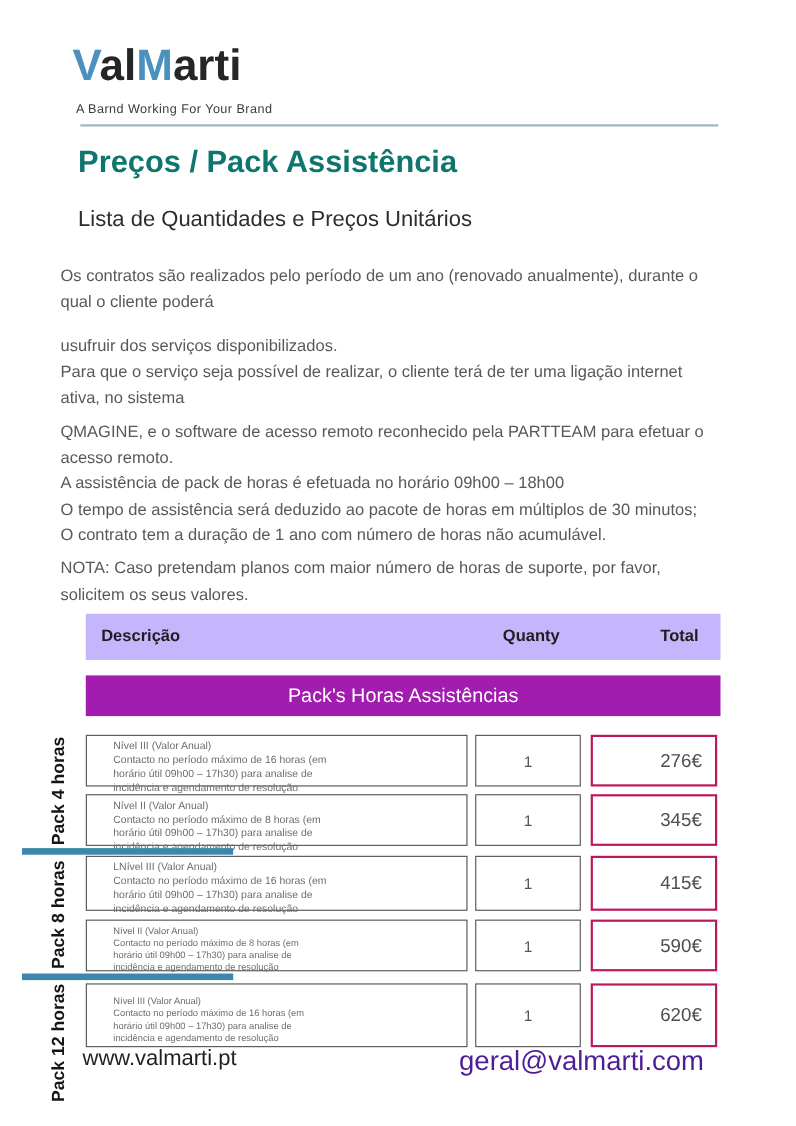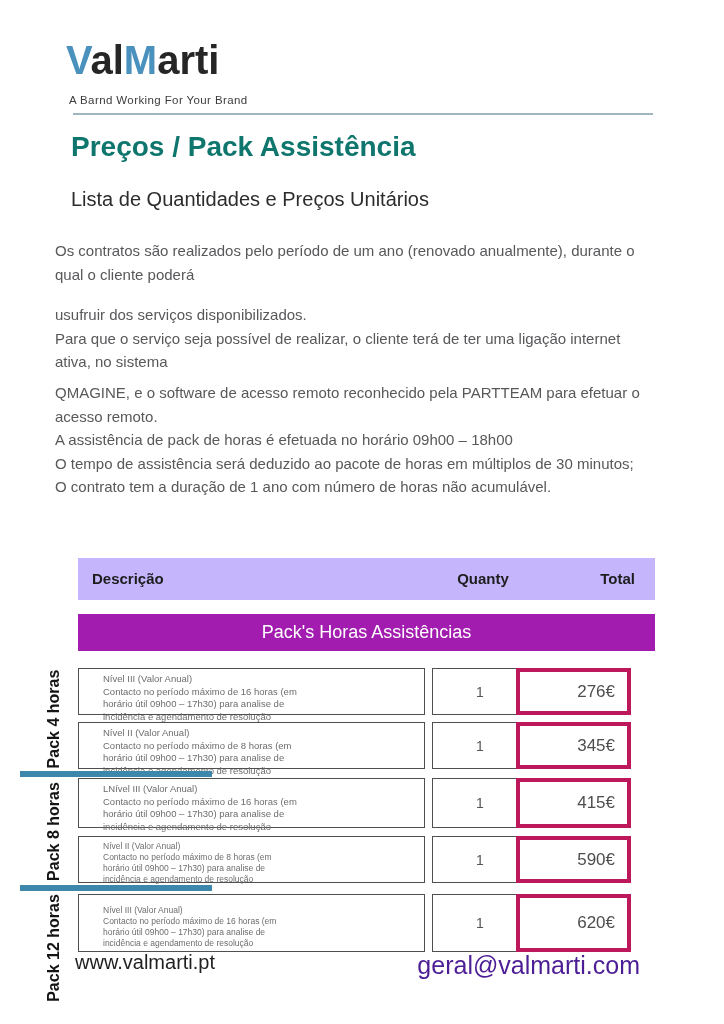--- a/index.html
+++ b/index.html
@@ -32,21 +32,21 @@
   .section-bar{position:absolute;left:78px;top:614px;width:577px;height:37px;background:#a21caf;
                color:#ffffff;font-size:18px;text-align:center;line-height:37px;}
 
   
   .desc-box{position:absolute;left:78px;width:347px;border:1px solid #4f4f4f;box-sizing:border-box;
             background:#fff;padding:4px 6px 0 24px;color:#6d6d6d;white-space:pre-line;
             font-size:9.5px;line-height:12.5px;}
   .qty-box{position:absolute;left:432px;width:96px;border:1px solid #4f4f4f;box-sizing:border-box;
            background:#fff;display:flex;align-items:center;justify-content:center;
            font-size:14px;color:#555555;}
-  .total-box{position:absolute;left:516px;width:115px;border:4px solid #be185d;box-sizing:border-box;
+  .total-box{position:absolute;left:537px;width:115px;border:2px solid #be185d;box-sizing:border-box;
              background:#fff;display:flex;align-items:center;justify-content:flex-end;
              padding-right:12px;font-size:17px;color:#4e4e4e;}
   .r1{top:668px;height:47px;} .r2{top:722px;height:47px;} .r3{top:778px;height:50px;}
   .r4{top:836px;height:47px;} .r5{top:894px;height:58px;}
   .desc-box.sm{font-size:8.5px;line-height:11px;}
   .desc-box.r5{padding-top:10px;}
 
   
   .sep{position:absolute;left:20px;width:192px;height:6px;background:#3d87aa;}
   .s1{top:771px;} .s2{top:885px;}
@@ -75,20 +75,22 @@
   <p class="para p1">Os contratos são realizados pelo período de um ano (renovado anualmente), durante o
 qual o cliente poderá</p>
   <p class="para p2">usufruir dos serviços disponibilizados.
 Para que o serviço seja possível de realizar, o cliente terá de ter uma ligação internet
 ativa, no sistema</p>
   <p class="para p3">QMAGINE, e o software de acesso remoto reconhecido pela PARTTEAM para efetuar o
 acesso remoto.
 A assistência de pack de horas é efetuada no horário 09h00 – 18h00
 O tempo de assistência será deduzido ao pacote de horas em múltiplos de 30 minutos;
 O contrato tem a duração de 1 ano com número de horas não acumulável.</p>
+  <p class="para p4">NOTA: Caso pretendam planos com maior número de horas de suporte, por favor,
+solicitem os seus valores.</p>
 
   <div class="thead">
     <span class="col col-desc">Descrição</span>
     <span class="col col-qty">Quanty</span>
     <span class="col col-total">Total</span>
   </div>
 
   <div class="section-bar">Pack's Horas Assistências</div>
 
   <div class="pack-label l1">Pack 4 horas</div>

